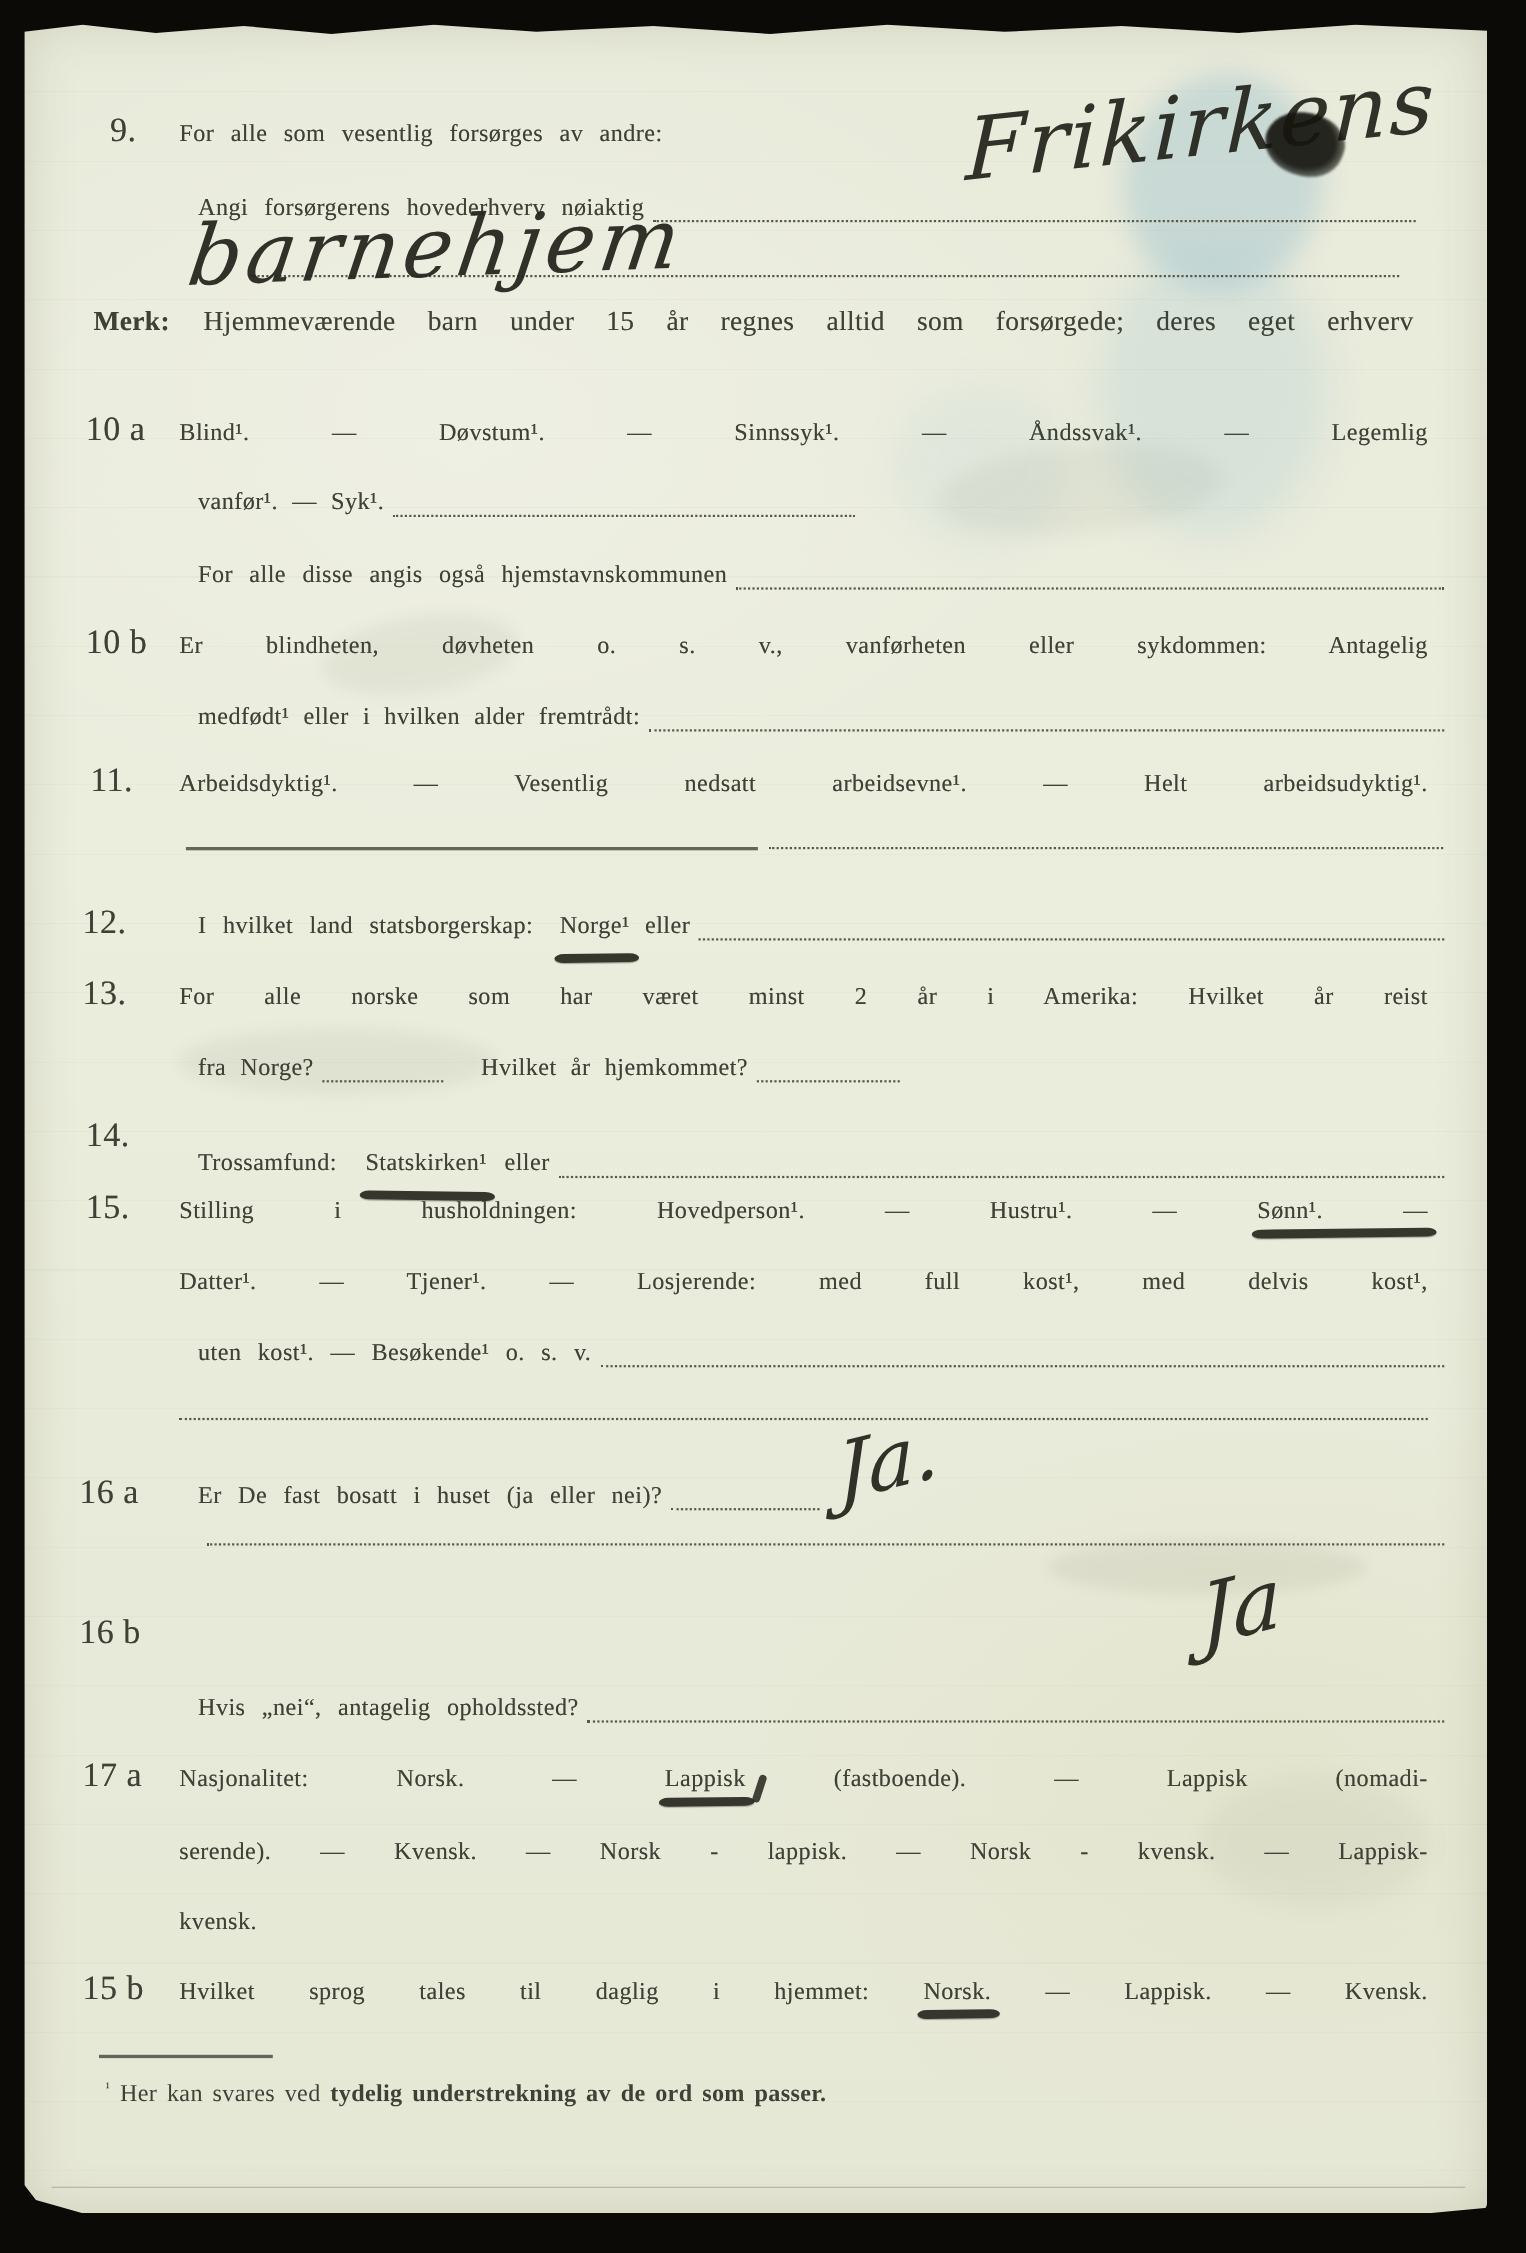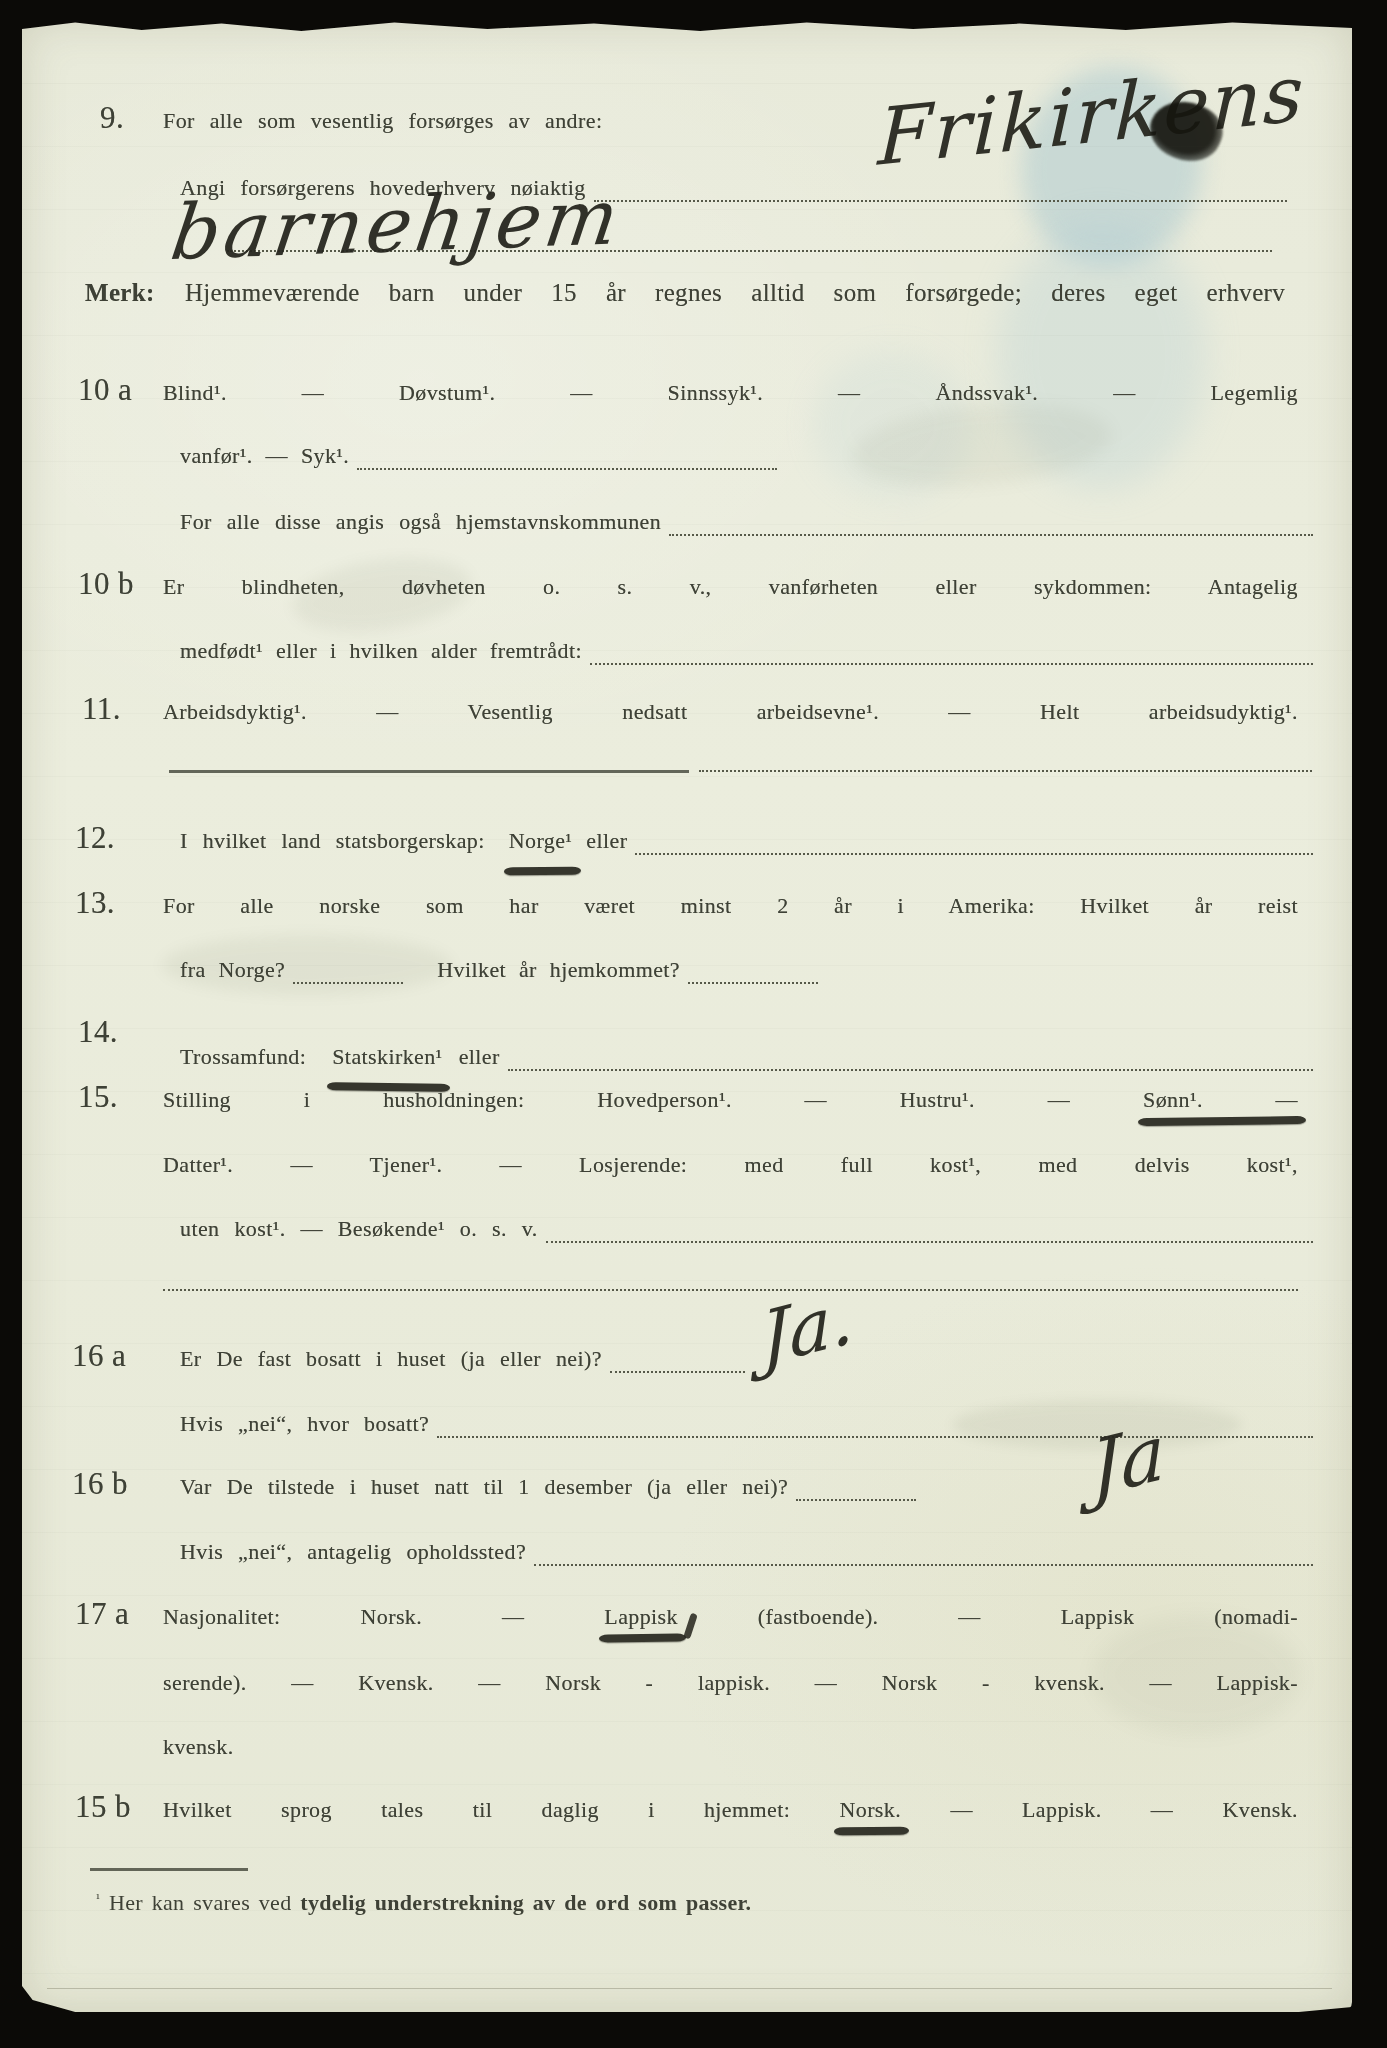--- a/index.html
+++ b/index.html
@@ -170,29 +170,24 @@
 
   <div class="dotline" style="left:141px;top:1269px;width:1135px;"></div>
 
   <span class="num" style="left:50px;top:1318px;">16 a</span>
   <div class="row flexrow" style="top:1318px;word-spacing:9px;">
     <span>Er De fast bosatt i huset (ja eller nei)?</span>
     <div class="leader fixed" style="width:135px;"></div>
   </div>
   <div class="hand" style="left:738px;top:1266px;font-size:72px;transform:rotate(-14deg) skewX(-12deg);">Ja.</div>
   <div class="row flexrow" style="top:1383px;word-spacing:9px;">
-    <span>Hvis „nei“, hvor bosatt?</span>
     <div class="leader"></div>
   </div>
 
   <span class="num" style="left:50px;top:1446px;">16 b</span>
-  <div class="row flexrow" style="top:1446px;word-spacing:9px;">
-    <span>Var De tilstede i huset natt til 1 desember (ja eller nei)?</span>
-    <div class="leader fixed" style="width:120px;"></div>
-  </div>
   <div class="hand" style="left:1068px;top:1396px;font-size:76px;transform:rotate(-14deg) skewX(-12deg);">Ja</div>
   <div class="row flexrow" style="top:1511px;word-spacing:9px;">
     <span>Hvis „nei“, antagelig opholdssted?</span>
     <div class="leader"></div>
   </div>
 
   <span class="num" style="left:53px;top:1576px;">17 a</span>
   <div class="row just" style="top:1576px;">
     <span>Nasjonalitet:  Norsk. —</span>
     <span class="hand-underline hook">Lappisk</span>

